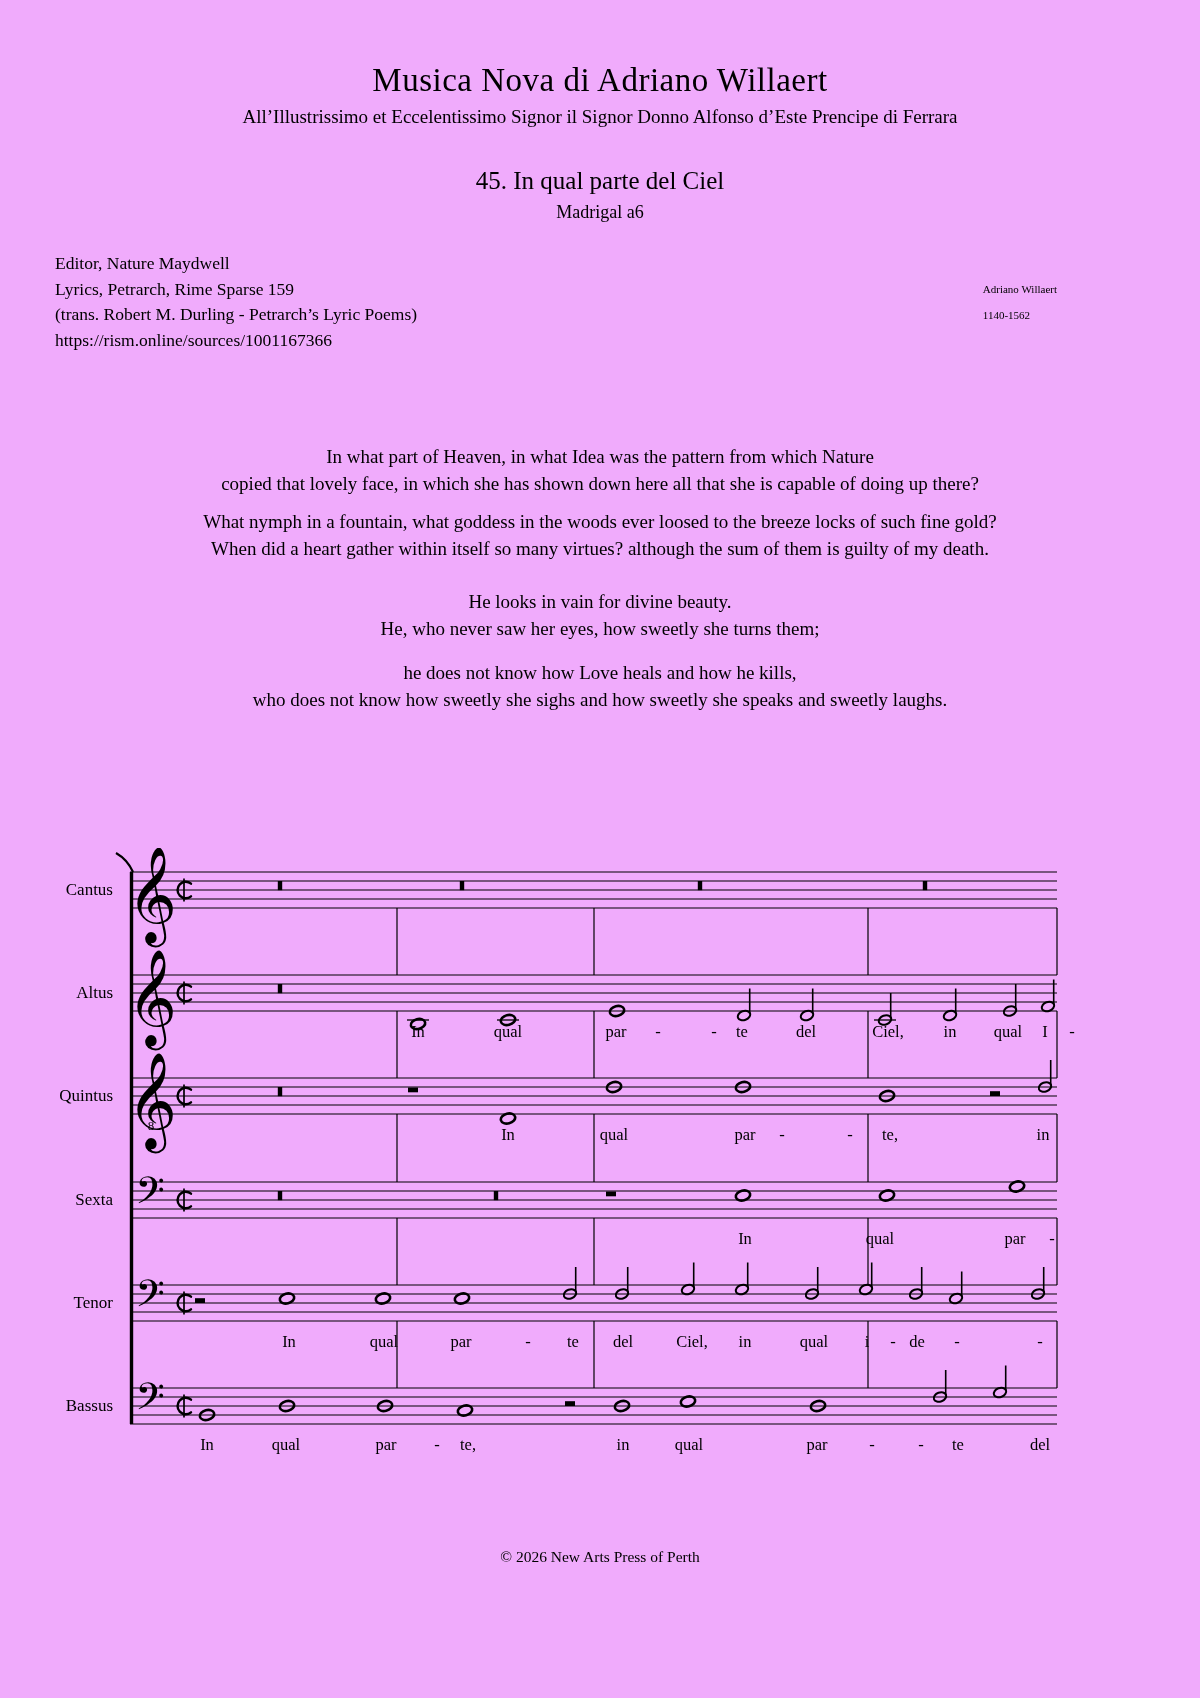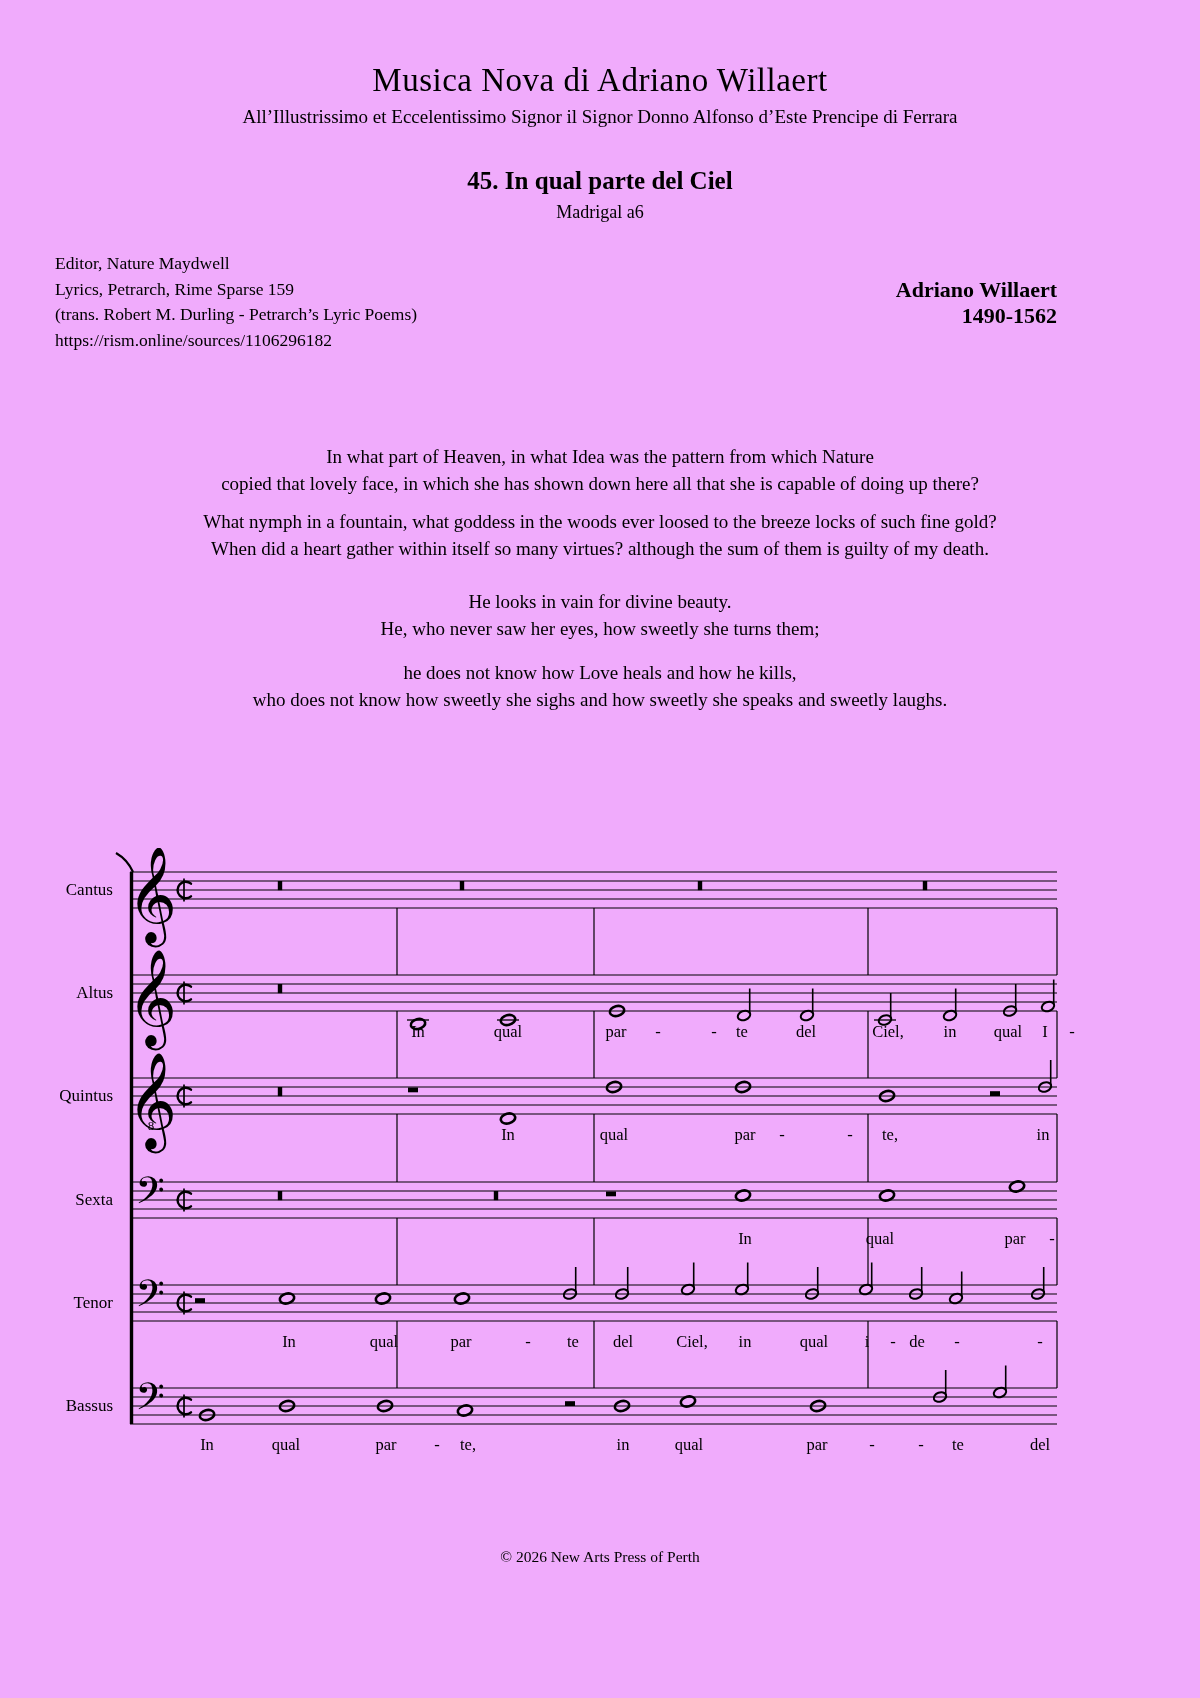--- a/index.html
+++ b/index.html
@@ -16,33 +16,33 @@
     position:absolute;top:62px;left:0;width:100%;
     text-align:center;font-size:33px;font-weight:normal;margin:0;
     letter-spacing:0.5px;
   }
   .dedication{
     position:absolute;top:106px;left:0;width:100%;
     text-align:center;font-size:19px;
   }
   .piece-title{
     position:absolute;top:167px;left:0;width:100%;
-    text-align:center;font-size:25px;font-weight:bold;
+    text-align:center;font-size:25px;
   }
   .piece-subtitle{
     position:absolute;top:202px;left:0;width:100%;
     text-align:center;font-size:18px;
   }
   .credits-left{
     position:absolute;top:251px;left:55px;
     font-size:17.5px;line-height:25.5px;text-align:left;
   }
   .credits-right{
     position:absolute;top:277px;right:143px;
-    font-size:22px;line-height:25.5px;text-align:right;font-weight:bold;
+    font-size:11px;line-height:25.5px;
   }
   .translation{position:absolute;left:0;width:100%;text-align:center;
     font-size:19px;line-height:27px;}
   .p1{top:443px;} .p2{top:508px;} .p3{top:588px;} .p4{top:659px;}
   .score-wrap{position:absolute;top:848px;left:0;width:1200px;height:645px;}
   #score-svg text{font-family:"Liberation Serif", serif;}
   #score-svg .clef-glyph{font-family:"DejaVu Sans", sans-serif;}
   .footer{
     position:absolute;top:1548px;left:0;width:100%;
     text-align:center;font-size:15.5px;
@@ -55,26 +55,26 @@
 
   <h1 class="collection-title">Musica Nova di Adriano Willaert</h1>
   <div class="dedication">All’Illustrissimo et Eccelentissimo Signor il Signor Donno Alfonso d’Este Prencipe di Ferrara</div>
   <div class="piece-title">45. In qual parte del Ciel</div>
   <div class="piece-subtitle">Madrigal a6</div>
 
   <div class="credits-left">
     <div>Editor, Nature Maydwell</div>
     <div>Lyrics, Petrarch, Rime Sparse 159</div>
     <div>(trans. Robert M. Durling - Petrarch’s Lyric Poems)</div>
-    <div>https://rism.online/sources/1106296182</div>
+    <div>https://rism.online/sources/1001167366</div>
   </div>
 
   <div class="credits-right">
     <div>Adriano Willaert</div>
-    <div>1490-1562</div>
+    <div>1140-1562</div>
   </div>
 
   <div class="translation p1">
     <div>In what part of Heaven, in what Idea was the pattern from which Nature</div>
     <div>copied that lovely face, in which she has shown down here all that she is capable of doing up there?</div>
   </div>
   <div class="translation p2">
     <div>What nymph in a fountain, what goddess in the woods ever loosed to the breeze locks of such fine gold?</div>
     <div>When did a heart gather within itself so many virtues? although the sum of them is guilty of my death.</div>
   </div>

